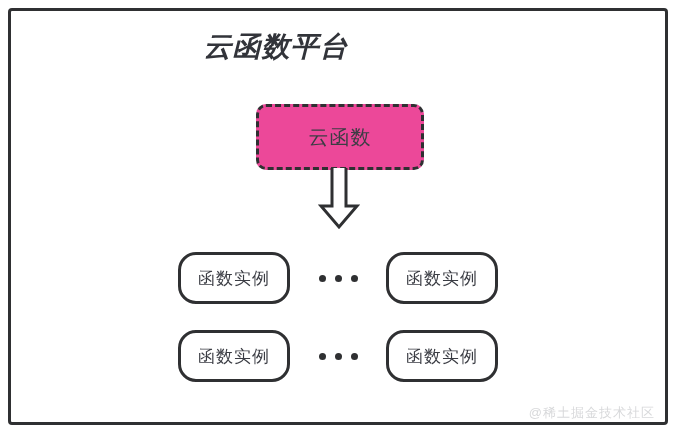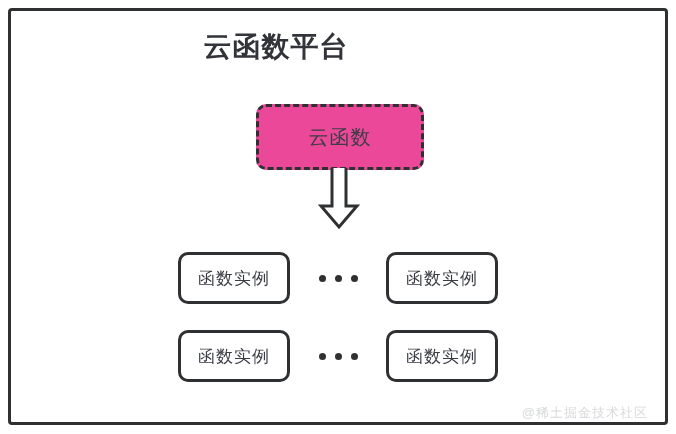--- a/index.html
+++ b/index.html
@@ -39,20 +39,21 @@
     left: 0;
     top: 28px;
     width: 552px;
     text-align: center;
     font-size: 28px;
     font-weight: bold;
     color: #32343a;
     letter-spacing: 1px;
     line-height: 38px;
     white-space: nowrap;
+    font-style: italic;
   }
 
   
   .function-box {
     position: absolute;
     left: 256px;
     top: 104px;
     width: 168px;
     height: 66px;
     box-sizing: border-box;
@@ -90,21 +91,21 @@
     justify-content: center;
   }
   .instance-row.row-0 { top: 252px; }
   .instance-row.row-1 { top: 330px; }
 
   .instance-box {
     width: 112px;
     height: 52px;
     box-sizing: border-box;
     border: 3px solid #2f3032;
-    border-radius: 10px;
+    border-radius: 18px;
     background: #ffffff;
     display: flex;
     align-items: center;
     justify-content: center;
   }
   .instance-box-label {
     font-size: 17px;
     color: #3b3d44;
     letter-spacing: 1px;
     white-space: nowrap;
@@ -121,21 +122,21 @@
   .row-ellipsis .dot {
     width: 7px;
     height: 7px;
     border-radius: 50%;
     background: #2f3032;
   }
 
   
   .watermark {
     position: absolute;
-    right: 28px;
+    right: 21px;
     bottom: 12px;
     font-size: 13px;
     color: #d8d9db;
     letter-spacing: 1px;
     white-space: nowrap;
   }
 </style>
 </head>
 <body>
 

